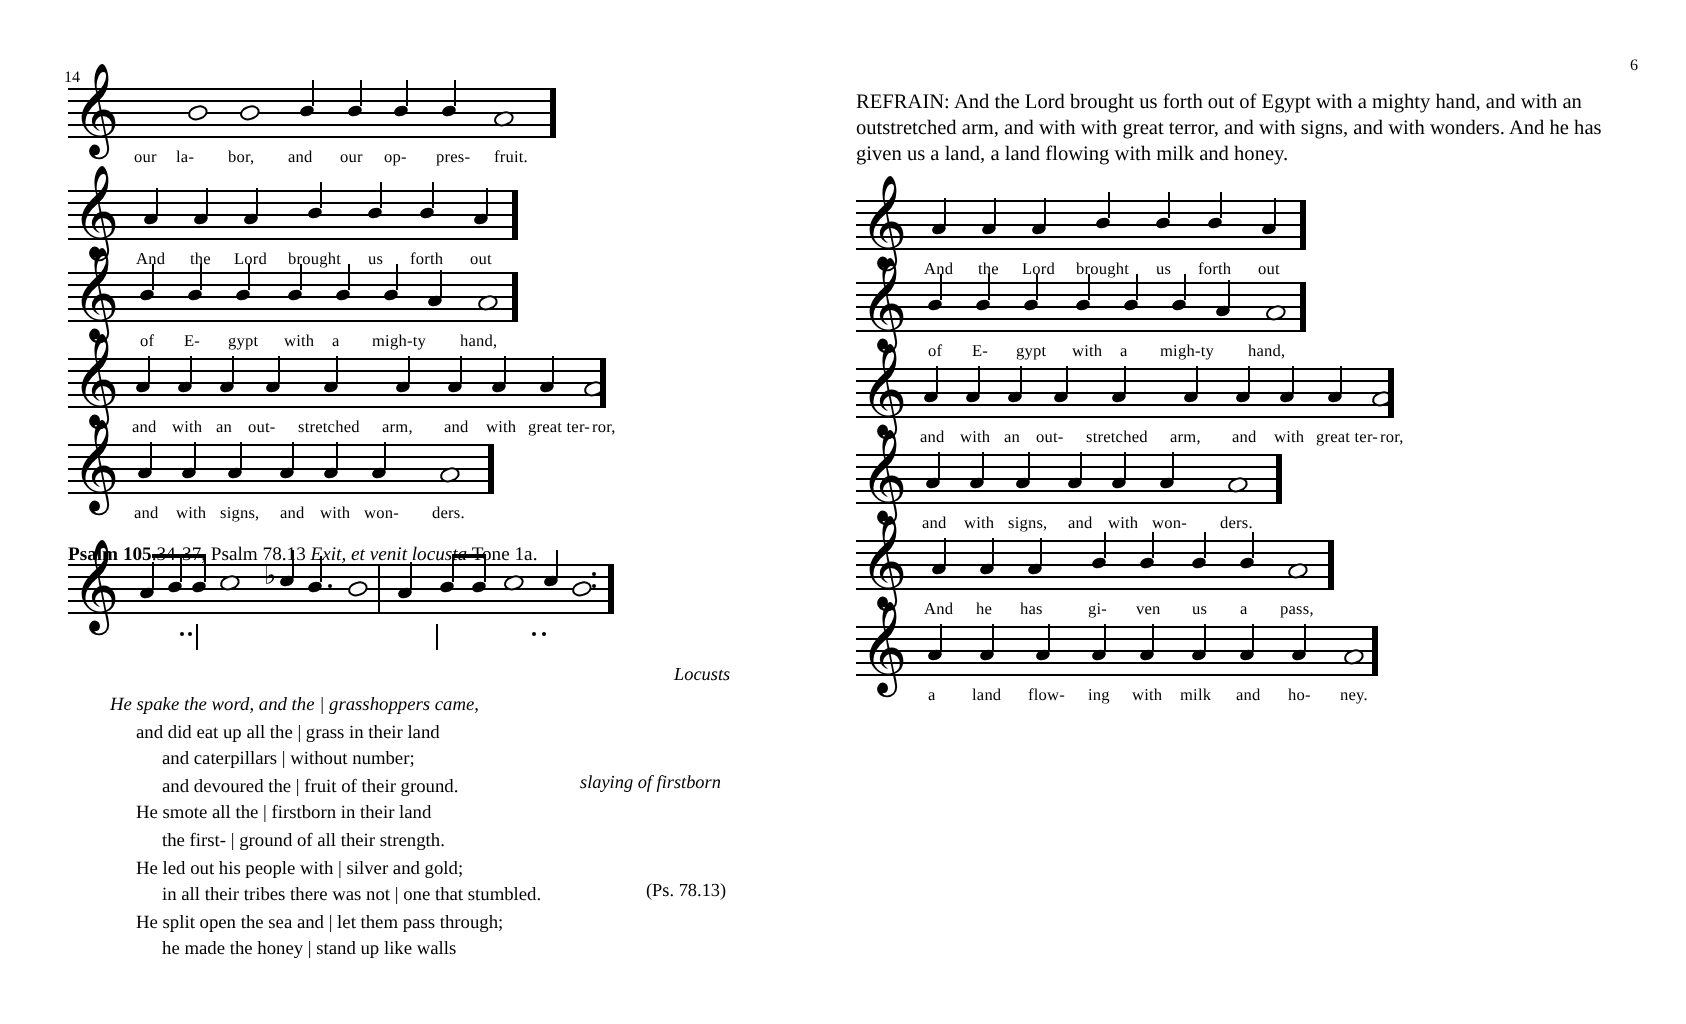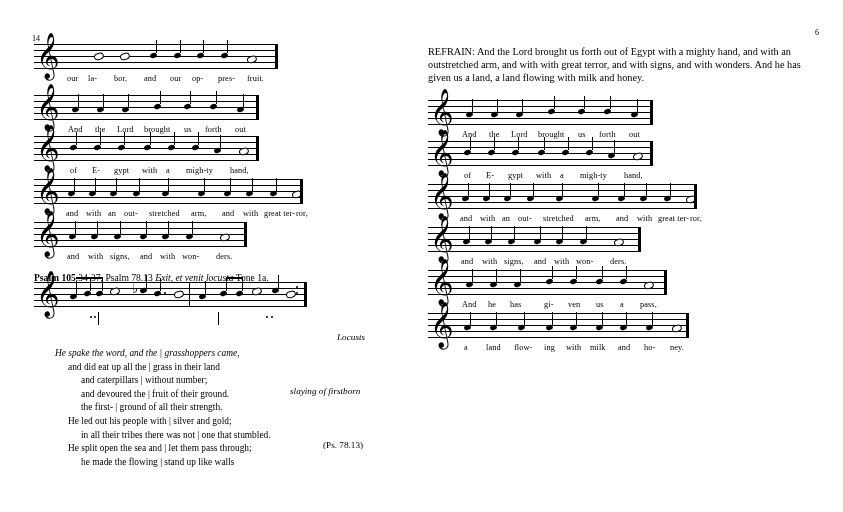--- a/index.html
+++ b/index.html
@@ -303,25 +303,26 @@
     <div class="dot" style="left:60px;top:34px;"></div>
     <div class="dot" style="left:232px;top:34px;"></div>
     <div class="dot" style="left:237px;top:34px;"></div>
   </div>
 
   <div class="verses" style="left:55px;top:332px;width:330px;margin-top:15px;">
     <div class="ln ind1" style="font-style:italic;">He spake the word, and the | grasshoppers came,</div>
     <div class="ln ind3">and did eat up all the | grass in their land</div>
     <div class="ln ind2">and caterpillars | without number;</div>
     <div class="ln ind2">and devoured the | fruit of their ground.</div>
+    <div class="ln ind3">He smote all the | firstborn in their land</div>
     <div class="ln ind2">the first- | ground of all their strength.</div>
     <div class="ln ind3">He led out his people with | silver and gold;</div>
     <div class="ln ind2">in all their tribes there was not | one that stumbled.</div>
     <div class="ln ind3">He split open the sea and | let them pass through;</div>
-    <div class="ln ind2">he made the flowing | stand up like walls</div>
+    <div class="ln ind2">he made the honey | stand up like walls</div>
   </div>
 
   <div class="side" style="left:337px;top:332px;">Locusts</div>
   <div class="side" style="left:290px;top:386px;">slaying  of firstborn</div>
   <div class="sideplain" style="left:323px;top:440px;">(Ps. 78.13)</div>
 
   <div class="refrain" style="left:428px;top:45px;width:388px;">
     <span style="font-weight:normal;">REFRAIN:</span>
     <span>And the Lord brought us forth out of Egypt with a mighty hand, and with an outstretched arm, and with with great terror, and with signs, and with wonders.  And he has given us a land, a land flowing with milk and honey.</span>
   </div>

